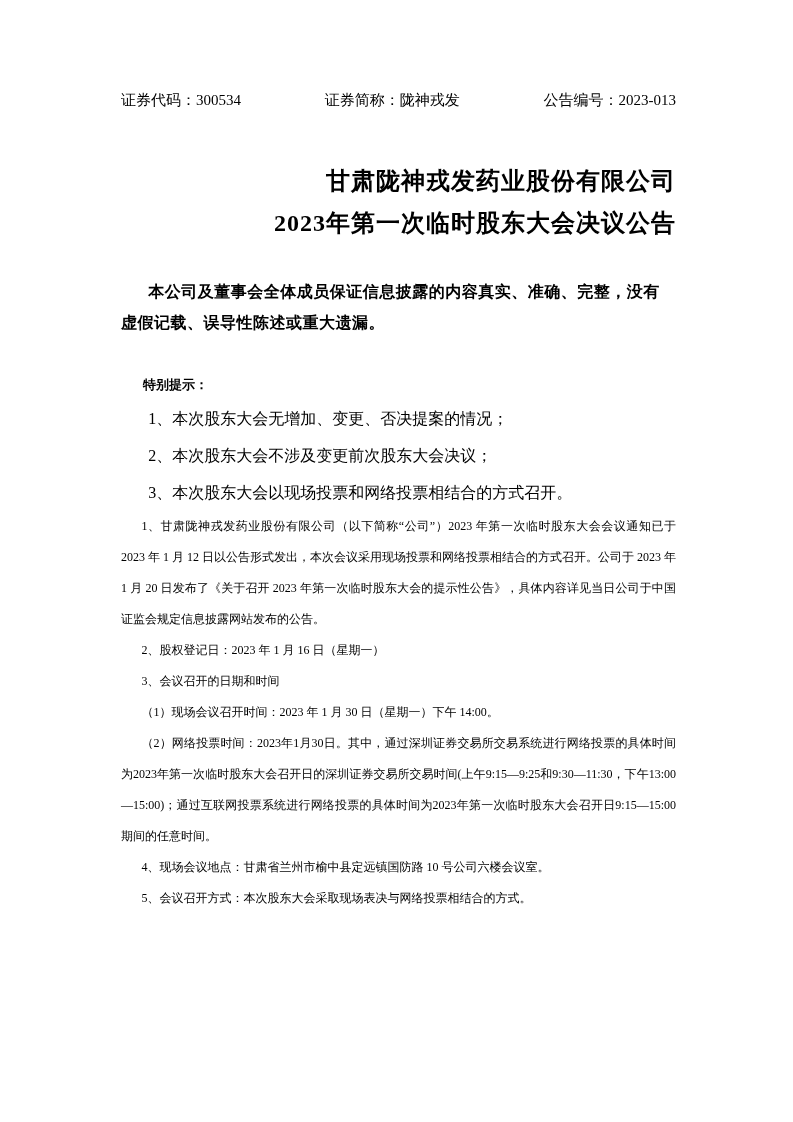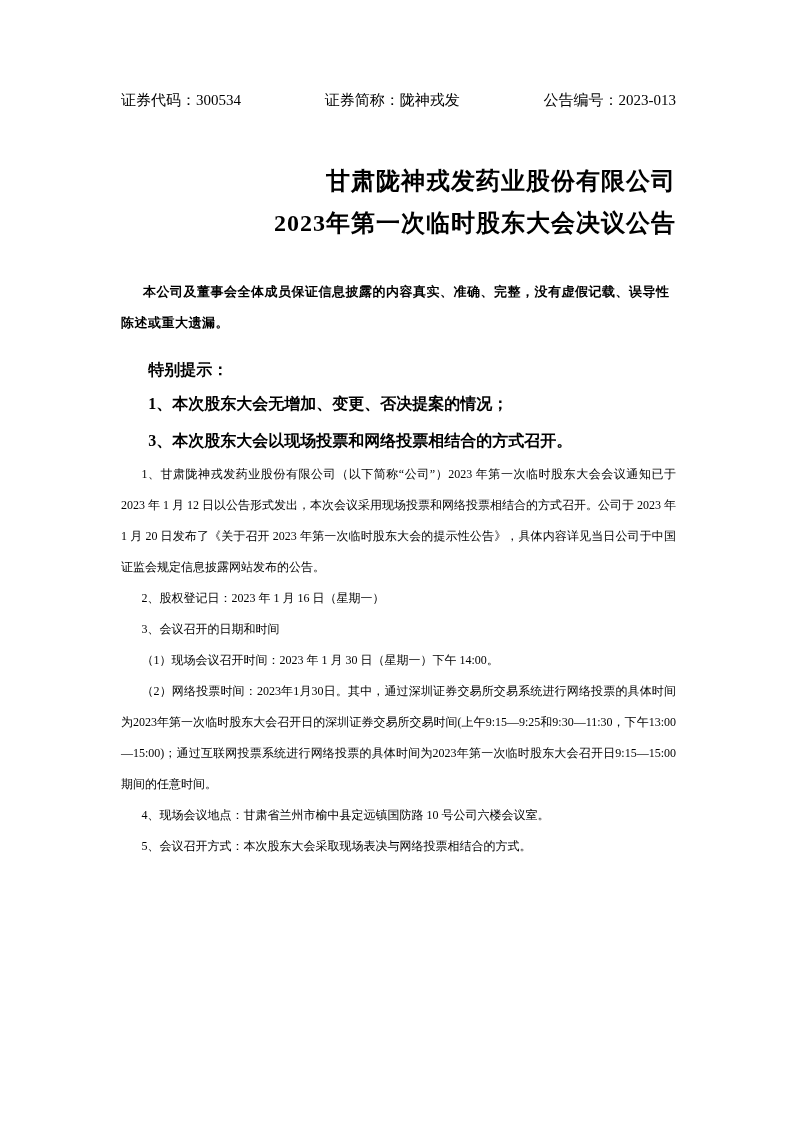--- a/index.html
+++ b/index.html
@@ -34,41 +34,40 @@
   .doc-title {
     margin: 0;
     font-size: 24px;
     font-weight: bold;
     line-height: 42px;
     font-family: "Liberation Serif", serif;
     letter-spacing: 1px;
   }
   .disclaimer {
     margin: 32px 0 0 0;
-    font-size: 13px;
+    font-size: 16px;
     font-weight: bold;
     line-height: 31px;
     text-indent: 1.7em;
     font-family: "Liberation Sans", sans-serif;
     letter-spacing: 0.5px;
   }
   .notice-heading {
-    margin: 16px 0 0 0;
-    font-size: 16px;
+    margin: 31px 0 0 0;
+    font-size: 13px;
     font-weight: bold;
     line-height: 31px;
     text-indent: 1.7em;
     font-family: "Liberation Sans", sans-serif;
   }
   .notice-item {
     margin: 0;
     font-size: 16px;
     line-height: 37px;
     text-indent: 1.7em;
-    font-weight: bold;
   }
   .section-heading {
     margin: 14px 0 0 0;
     font-size: 16px;
     font-weight: bold;
     line-height: 31px;
     text-indent: 1.7em;
     font-family: "Liberation Sans", sans-serif;
   }
   .para {
@@ -92,20 +91,21 @@
 
   <div class="title-block">
     <h1 class="doc-title">甘肃陇神戎发药业股份有限公司</h1>
     <h1 class="doc-title">2023年第一次临时股东大会决议公告</h1>
   </div>
 
   <p class="disclaimer">本公司及董事会全体成员保证信息披露的内容真实、准确、完整，没有虚假记载、误导性陈述或重大遗漏。</p>
 
   <p class="notice-heading">特别提示：</p>
   <p class="notice-item">1、本次股东大会无增加、变更、否决提案的情况；</p>
+  <p class="notice-item">2、本次股东大会不涉及变更前次股东大会决议；</p>
   <p class="notice-item">3、本次股东大会以现场投票和网络投票相结合的方式召开。</p>
 
   <p class="para">1、甘肃陇神戎发药业股份有限公司（以下简称“公司”）2023 年第一次临时股东大会会议通知已于 2023 年 1 月 12 日以公告形式发出，本次会议采用现场投票和网络投票相结合的方式召开。公司于 2023 年 1 月 20 日发布了《关于召开 2023 年第一次临时股东大会的提示性公告》，具体内容详见当日公司于中国证监会规定信息披露网站发布的公告。</p>
   <p class="para">2、股权登记日：2023 年 1 月 16 日（星期一）</p>
   <p class="para">3、会议召开的日期和时间</p>
   <p class="para">（1）现场会议召开时间：2023 年 1 月 30 日（星期一）下午 14:00。</p>
   <p class="para">（2）网络投票时间：2023年1月30日。其中，通过深圳证券交易所交易系统进行网络投票的具体时间为2023年第一次临时股东大会召开日的深圳证券交易所交易时间(上午9:15—9:25和9:30—11:30，下午13:00—15:00)；通过互联网投票系统进行网络投票的具体时间为2023年第一次临时股东大会召开日9:15—15:00期间的任意时间。</p>
   <p class="para">4、现场会议地点：甘肃省兰州市榆中县定远镇国防路 10 号公司六楼会议室。</p>
   <p class="para">5、会议召开方式：本次股东大会采取现场表决与网络投票相结合的方式。</p>
 

